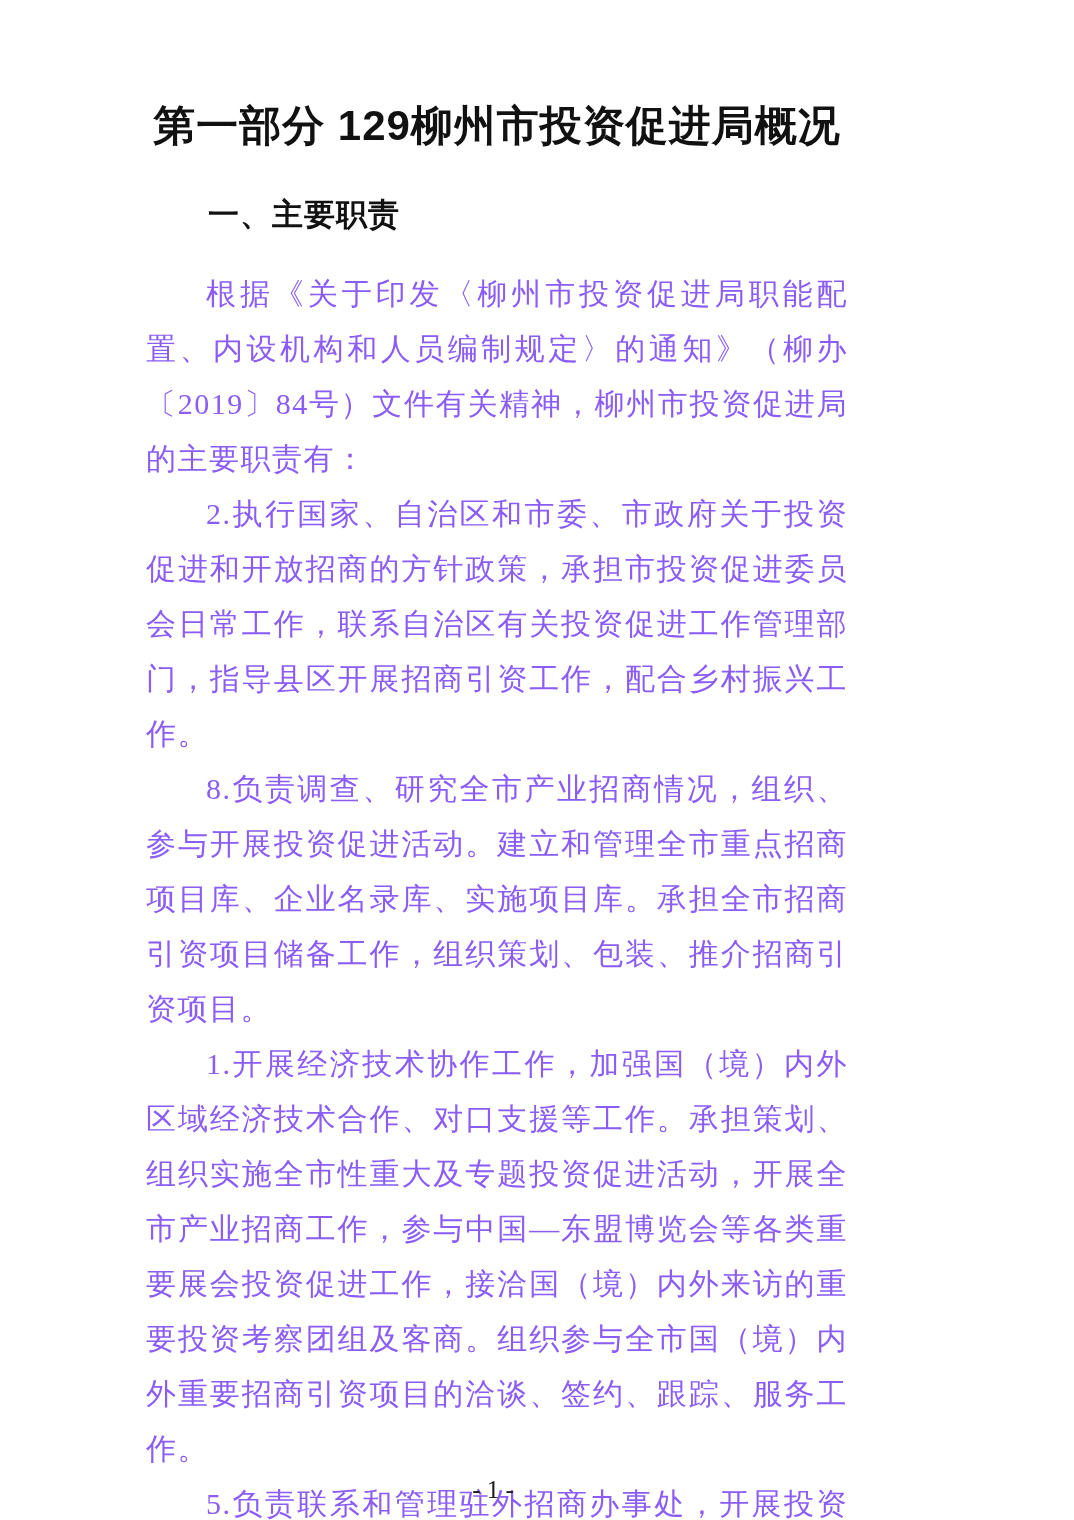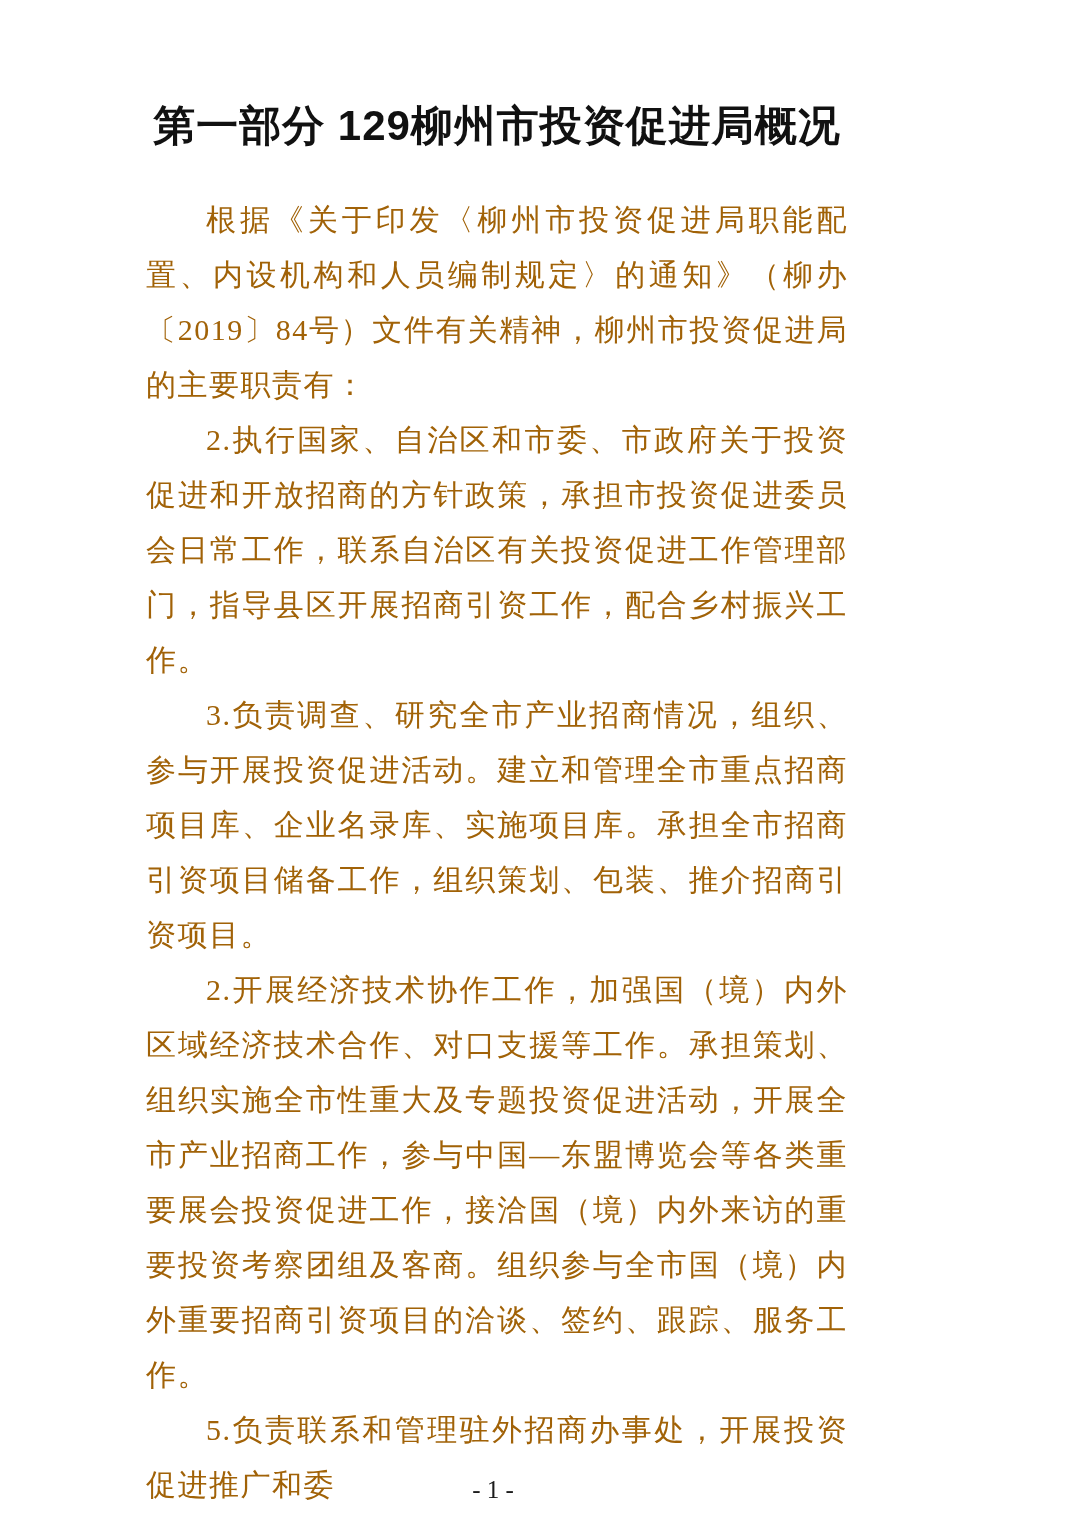--- a/index.html
+++ b/index.html
@@ -42,44 +42,45 @@
     letter-spacing: 1px;
   }
   .body-text p {
     font-size: 30px;
     line-height: 55px;
     text-indent: 2em;
     text-align: justify;
     text-justify: inter-ideograph;
     text-align-last: left;
     letter-spacing: 1.5px;
-    color: #a16207;
+    color: #8b5cf6;
   }
   .page-number {
     position: absolute;
     left: 0;
     right: 0;
     bottom: 16px;
     text-align: center;
     font-size: 25px;
     color: #1c1c1c;
     font-family: "Liberation Serif", "DejaVu Serif", serif;
   }
 </style>
 </head>
 <body>
 
 <div class="page">
   <div class="content">
     <h1 class="doc-title">第一部分 129柳州市投资促进局概况</h1>
 
+    <h2 class="section-heading">一、主要职责</h2>
 
     <div class="body-text">
       <p>根据《关于印发〈柳州市投资促进局职能配置、内设机构和人员编制规定〉的通知》（柳办〔2019〕84号）文件有关精神，柳州市投资促进局的主要职责有：</p>
       <p>2.执行国家、自治区和市委、市政府关于投资促进和开放招商的方针政策，承担市投资促进委员会日常工作，联系自治区有关投资促进工作管理部门，指导县区开展招商引资工作，配合乡村振兴工作。</p>
-      <p>3.负责调查、研究全市产业招商情况，组织、参与开展投资促进活动。建立和管理全市重点招商项目库、企业名录库、实施项目库。承担全市招商引资项目储备工作，组织策划、包装、推介招商引资项目。</p>
-      <p>2.开展经济技术协作工作，加强国（境）内外区域经济技术合作、对口支援等工作。承担策划、组织实施全市性重大及专题投资促进活动，开展全市产业招商工作，参与中国—东盟博览会等各类重要展会投资促进工作，接洽国（境）内外来访的重要投资考察团组及客商。组织参与全市国（境）内外重要招商引资项目的洽谈、签约、跟踪、服务工作。</p>
+      <p>8.负责调查、研究全市产业招商情况，组织、参与开展投资促进活动。建立和管理全市重点招商项目库、企业名录库、实施项目库。承担全市招商引资项目储备工作，组织策划、包装、推介招商引资项目。</p>
+      <p>1.开展经济技术协作工作，加强国（境）内外区域经济技术合作、对口支援等工作。承担策划、组织实施全市性重大及专题投资促进活动，开展全市产业招商工作，参与中国—东盟博览会等各类重要展会投资促进工作，接洽国（境）内外来访的重要投资考察团组及客商。组织参与全市国（境）内外重要招商引资项目的洽谈、签约、跟踪、服务工作。</p>
       <p>5.负责联系和管理驻外招商办事处，开展投资促进推广和委</p>
     </div>
   </div>
 
   <div class="page-number">- 1 -</div>
 </div>
 
 </body></html>

